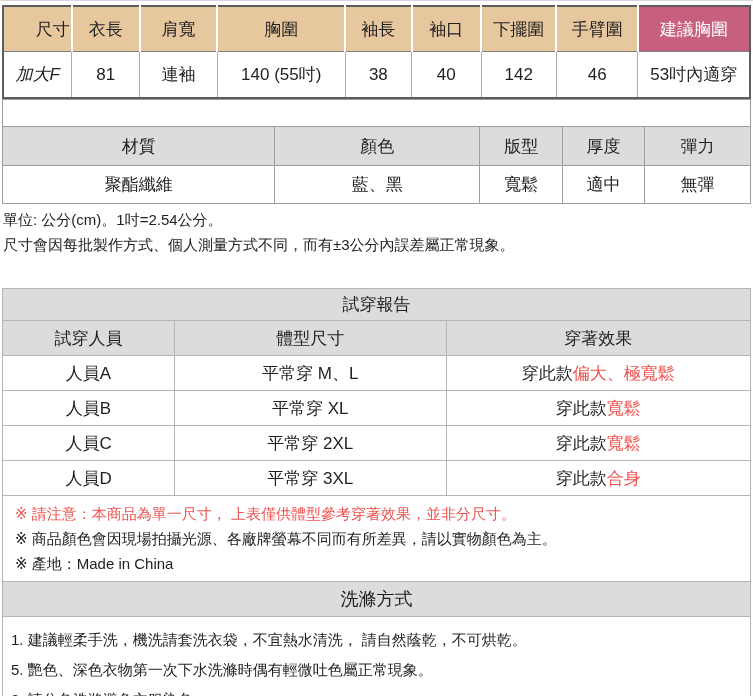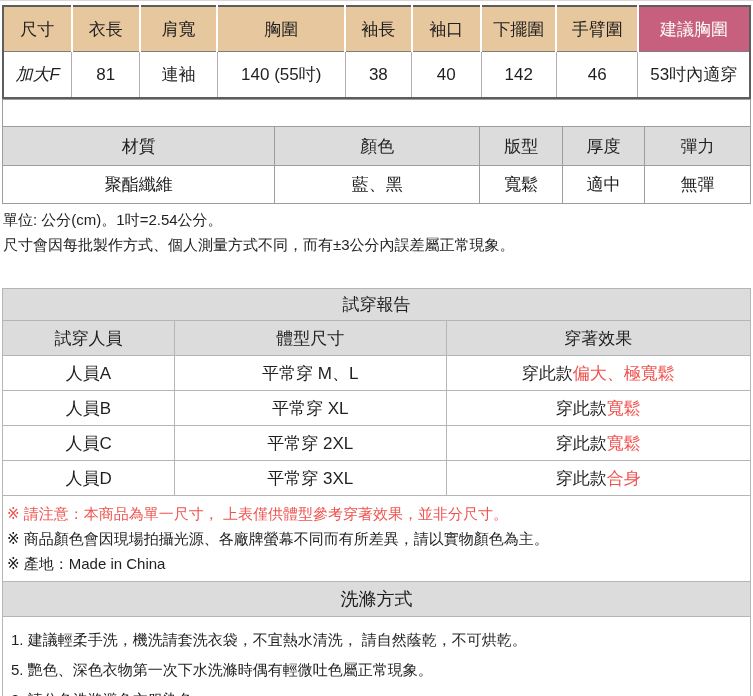--- a/index.html
+++ b/index.html
@@ -14,21 +14,21 @@
 
   table{border-collapse:collapse;table-layout:fixed;width:749px;margin:0 2px;}
   td,th{overflow:hidden;white-space:nowrap;}
 
   
   .size-table{border:2px solid #5d5d5d;font-size:17px;}
   .size-table th{
     background:#e7c79e;font-weight:normal;height:42px;text-align:center;
     border-left:2px solid #ffffff;border-bottom:1px solid #7d7d7d;
   }
-  .size-table th:first-child{border-left:none;}
+  .size-table th:first-child{border-left:none;text-align:right;}
   .size-table th.hl{background:#c7607f;color:#ffffff;}
   .size-table td{
     height:43px;text-align:center;background:#ffffff;
     border-left:1px solid #aeaeae;
   }
   .size-table td:first-child{border-left:none;font-style:italic;}
 
   
   .spec-table{border:1px solid #7f7f7f;font-size:17px;}
   .spec-table td{border:1px solid #9d9d9d;text-align:center;}
@@ -39,21 +39,21 @@
   
   .unit-notes{font-size:15px;line-height:25px;margin:3px 0 0 3px;color:#222222;}
 
   
   .fitting-table{border:1px solid #8a8a8a;font-size:17px;margin-top:31px;}
   .fitting-table td{border:1px solid #b5b5b5;text-align:center;background:#ffffff;}
   .fitting-table tr.title td{background:#dcdcdc;height:29px;margin-top:44px;}
   .fitting-table tr.head td{background:#dcdcdc;height:32px;}
   .fitting-table tr.frow td{height:32px;}
   .fitting-table td.notes{
-    text-align:left;font-size:15px;line-height:25px;padding:5px 4px;height:66px;
+    text-align:left;font-size:15px;line-height:25px;padding:5px 12px;height:66px;
     white-space:normal;vertical-align:top;
   }
   .fitting-table tr.washtitle td{background:#dcdcdc;height:32px;font-size:18px;}
   .fitting-table td.wash{
     text-align:left;font-size:15px;line-height:30px;padding:8px 8px 0 8px;
     height:96px;vertical-align:top;white-space:normal;
   }
   .red{color:#f0534f;}
 </style>
 </head>

